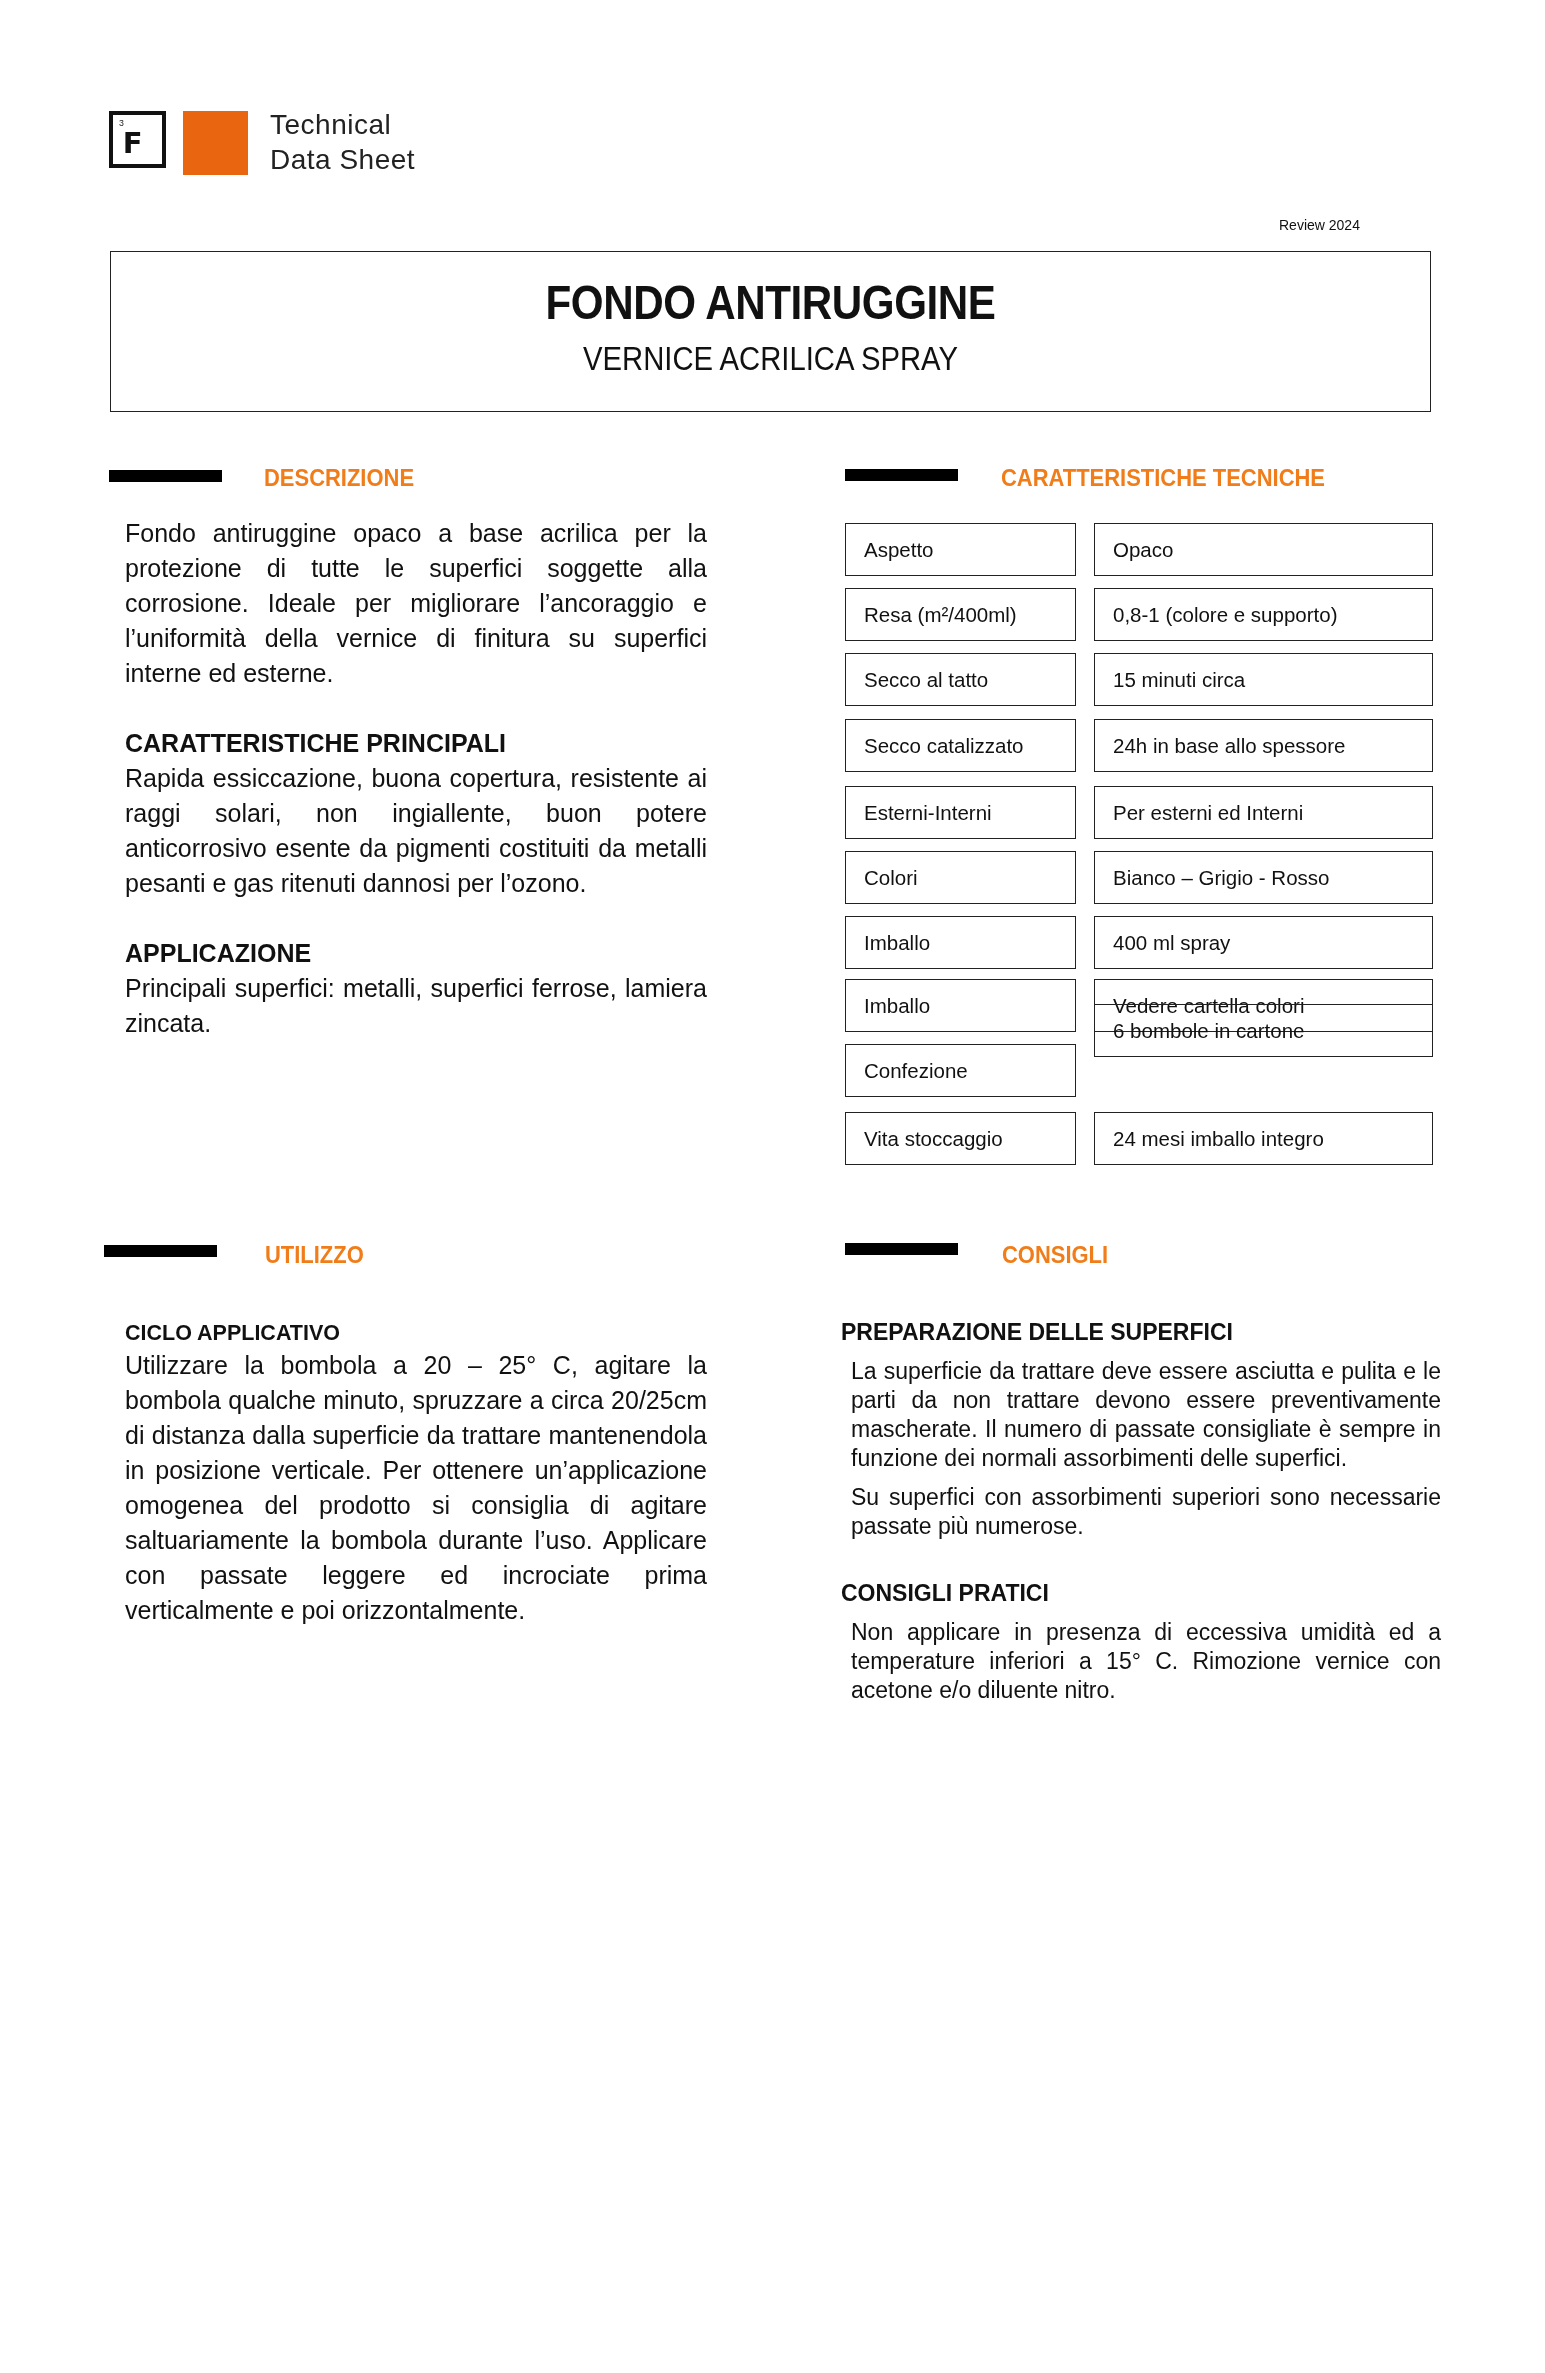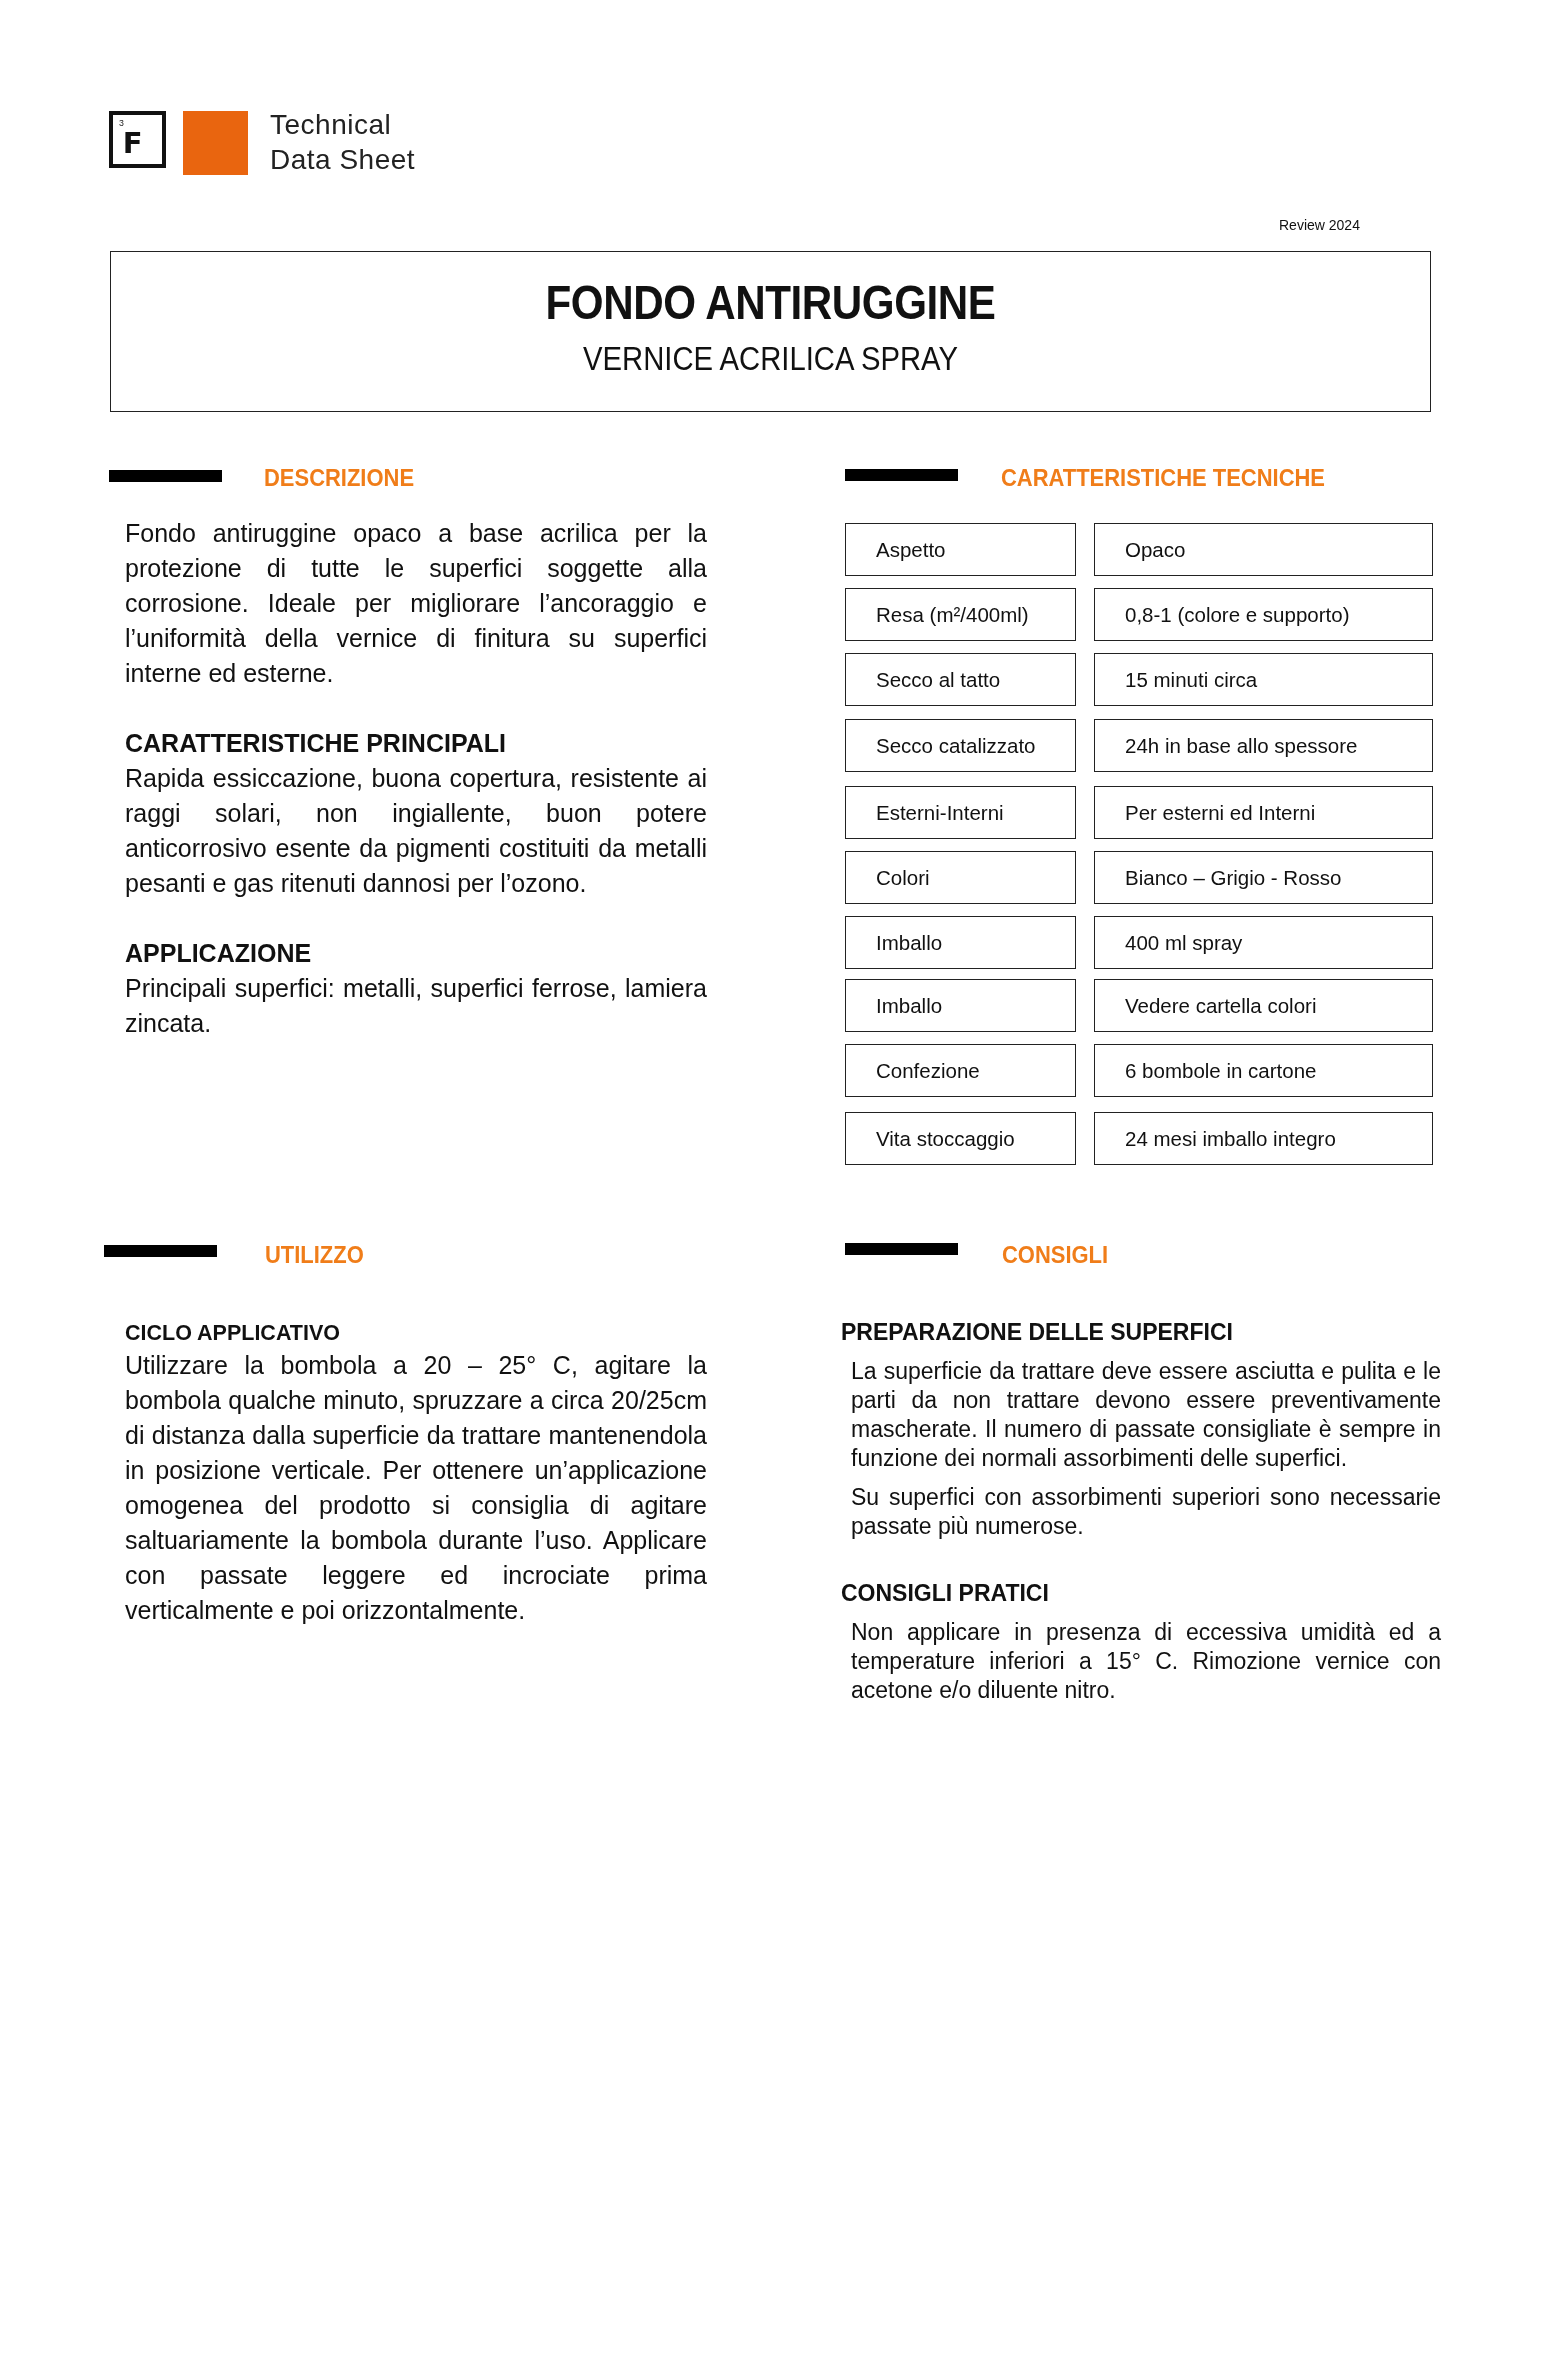--- a/index.html
+++ b/index.html
@@ -49,21 +49,21 @@
 
     .small-text {
       font-size: 23px; line-height: 29px; text-align: justify; color: #111;
     }
     .small-text .heading { font-weight: bold; display: block; }
     .small-text p { margin: 10px; }
     .small-text .gap { height: 28px; }
 
     .cell {
       position: absolute; border: 1.5px solid #222; box-sizing: border-box; height: 53px;
-      font-size: 20.5px; padding-left: 30px; display: flex; align-items: center; color: #111;
+      font-size: 20.5px; padding-left: 18px; display: flex; align-items: center; color: #111;
     }
     .cell.key { left: 845px; width: 231px; }
     .cell.val { left: 1094px; width: 339px; }
   </style>
 </head>
 <body>
 
 <div class="abs logo-box">
   <span class="sup">3</span>
   <span class="letter">F</span>
@@ -116,21 +116,21 @@
   <div class="cell key" style="top:851px;">Colori</div>
   <div class="cell val" style="top:851px;">Bianco – Grigio - Rosso</div>
 
   <div class="cell key" style="top:916px;">Imballo</div>
   <div class="cell val" style="top:916px;">400 ml spray</div>
 
   <div class="cell key" style="top:979px;">Imballo</div>
   <div class="cell val" style="top:979px;">Vedere cartella colori</div>
 
   <div class="cell key" style="top:1044px;">Confezione</div>
-  <div class="cell val" style="top:1044px;">6 bombole in cartone</div>
+  <div class="cell val" style="top:1004px;">6 bombole in cartone</div>
 
   <div class="cell key" style="top:1112px;">Vita stoccaggio</div>
   <div class="cell val" style="top:1112px;">24 mesi imballo integro</div>
 </div>
 
 <div class="abs bar" style="left:104px; top:1245px;"></div>
 <div class="abs section-title" style="left:265px; top:1241px;">UTILIZZO</div>
 
 <div class="abs body-text" style="left:125px; top:1319px; width:582px;">
   <span class="heading" style="font-size:21.5px; line-height:29px;">CICLO APPLICATIVO</span>

